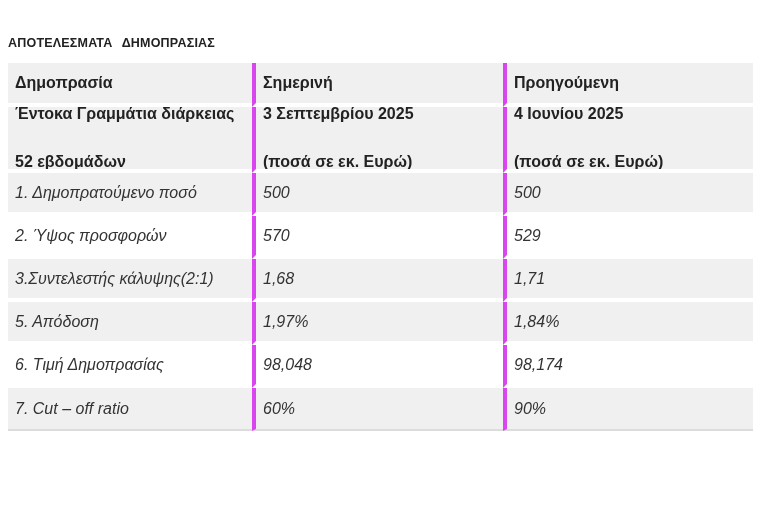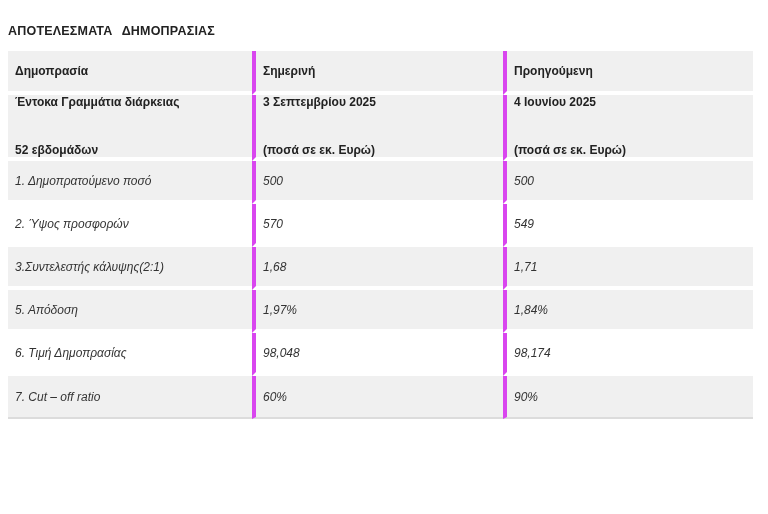--- a/index.html
+++ b/index.html
@@ -7,39 +7,39 @@
     padding: 0;
     background: #ffffff;
     width: 768px;
     height: 514px;
     overflow: hidden;
     font-family: "Liberation Sans", sans-serif;
     color: #2f2f2f;
     -webkit-font-smoothing: antialiased;
   }
   .page {
-    padding: 24px 8px 0 8px;
+    padding: 36px 8px 0 8px;
     box-sizing: border-box;
     border-radius: 10px;
   }
   .page-title {
     font-size: 12.5px;
     font-weight: 700;
     color: #222222;
     line-height: 14px;
     margin: 0 0 13px 0;
     word-spacing: 6px;
     letter-spacing: 0.2px;
   }
   table.results {
     border-collapse: separate;
     border-spacing: 0;
     table-layout: fixed;
     width: 745px;
-    font-size: 12px;
+    font-size: 16px;
   }
   table.results td, table.results th {
     text-align: left;
     vertical-align: middle;
     padding: 0 8px 0 7px;
     box-sizing: border-box;
     border-bottom: 4px solid #ffffff;
     overflow: hidden;
     white-space: nowrap;
   }
@@ -107,21 +107,21 @@
 
     <tr class="data-row row-gray">
       <td>1. Δημοπρατούμενο ποσό</td>
       <td>500</td>
       <td>500</td>
     </tr>
 
     <tr class="data-row row-white">
       <td>2. Ύψος προσφορών</td>
       <td>570</td>
-      <td>549</td>
+      <td>529</td>
     </tr>
 
     <tr class="data-row row-gray">
       <td>3.Συντελεστής κάλυψης(2:1)</td>
       <td>1,68</td>
       <td>1,71</td>
     </tr>
 
 
     <tr class="data-row row-gray">

